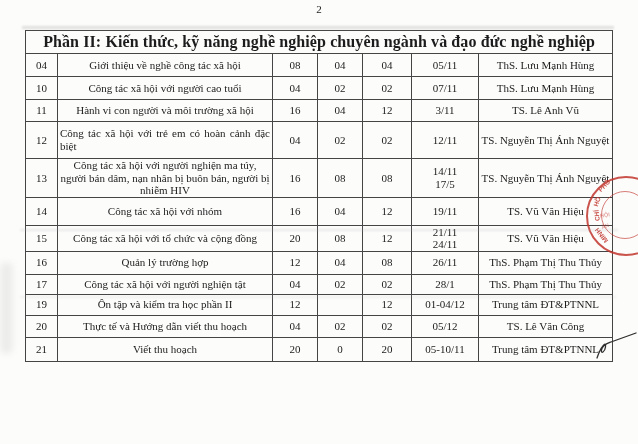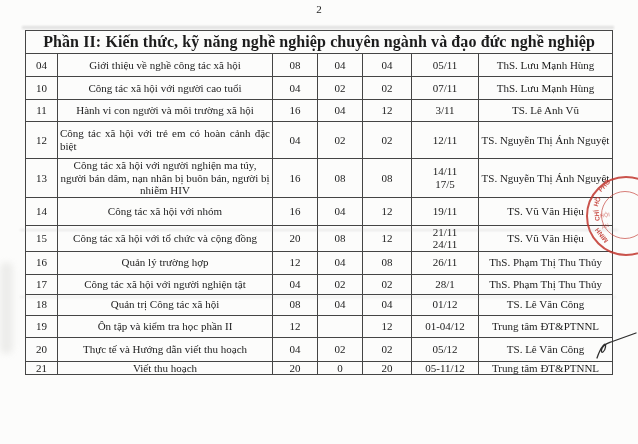--- a/index.html
+++ b/index.html
@@ -169,29 +169,20 @@
         <tr>
       <td data-field="no">17</td>
       <td data-field="name">Công tác xã hội với người nghiện tật</td>
       <td data-field="total">04</td>
       <td data-field="theory">02</td>
       <td data-field="practice">02</td>
       <td data-field="date">28/1</td>
       <td data-field="instructor">ThS. Phạm Thị Thu Thủy</td>
     </tr>
         <tr>
-      <td data-field="no">18</td>
-      <td data-field="name">Quản trị Công tác xã hội</td>
-      <td data-field="total">08</td>
-      <td data-field="theory">04</td>
-      <td data-field="practice">04</td>
-      <td data-field="date">01/12</td>
-      <td data-field="instructor">TS. Lê Văn Công</td>
-    </tr>
-        <tr>
       <td data-field="no">19</td>
       <td data-field="name">Ôn tập và kiểm tra học phần II</td>
       <td data-field="total">12</td>
       <td data-field="theory"></td>
       <td data-field="practice">12</td>
       <td data-field="date">01-04/12</td>
       <td data-field="instructor">Trung tâm ĐT&amp;PTNNL</td>
     </tr>
         <tr>
       <td data-field="no">20</td>
@@ -201,21 +192,21 @@
       <td data-field="practice">02</td>
       <td data-field="date">05/12</td>
       <td data-field="instructor">TS. Lê Văn Công</td>
     </tr>
         <tr>
       <td data-field="no">21</td>
       <td data-field="name">Viết thu hoạch</td>
       <td data-field="total">20</td>
       <td data-field="theory">0</td>
       <td data-field="practice">20</td>
-      <td data-field="date">05-11/12</td>
+      <td data-field="date">05-10/11</td>
       <td data-field="instructor">Trung tâm ĐT&amp;PTNNL</td>
     </tr>
       </tbody>
   </table>
 
   <div class="stamp">
     <div class="stamp-ring outer"></div>
     <div class="stamp-ring inner"></div>
     <span class="arc0">PHỐ</span>
     <span class="arc1">HỒ</span>

